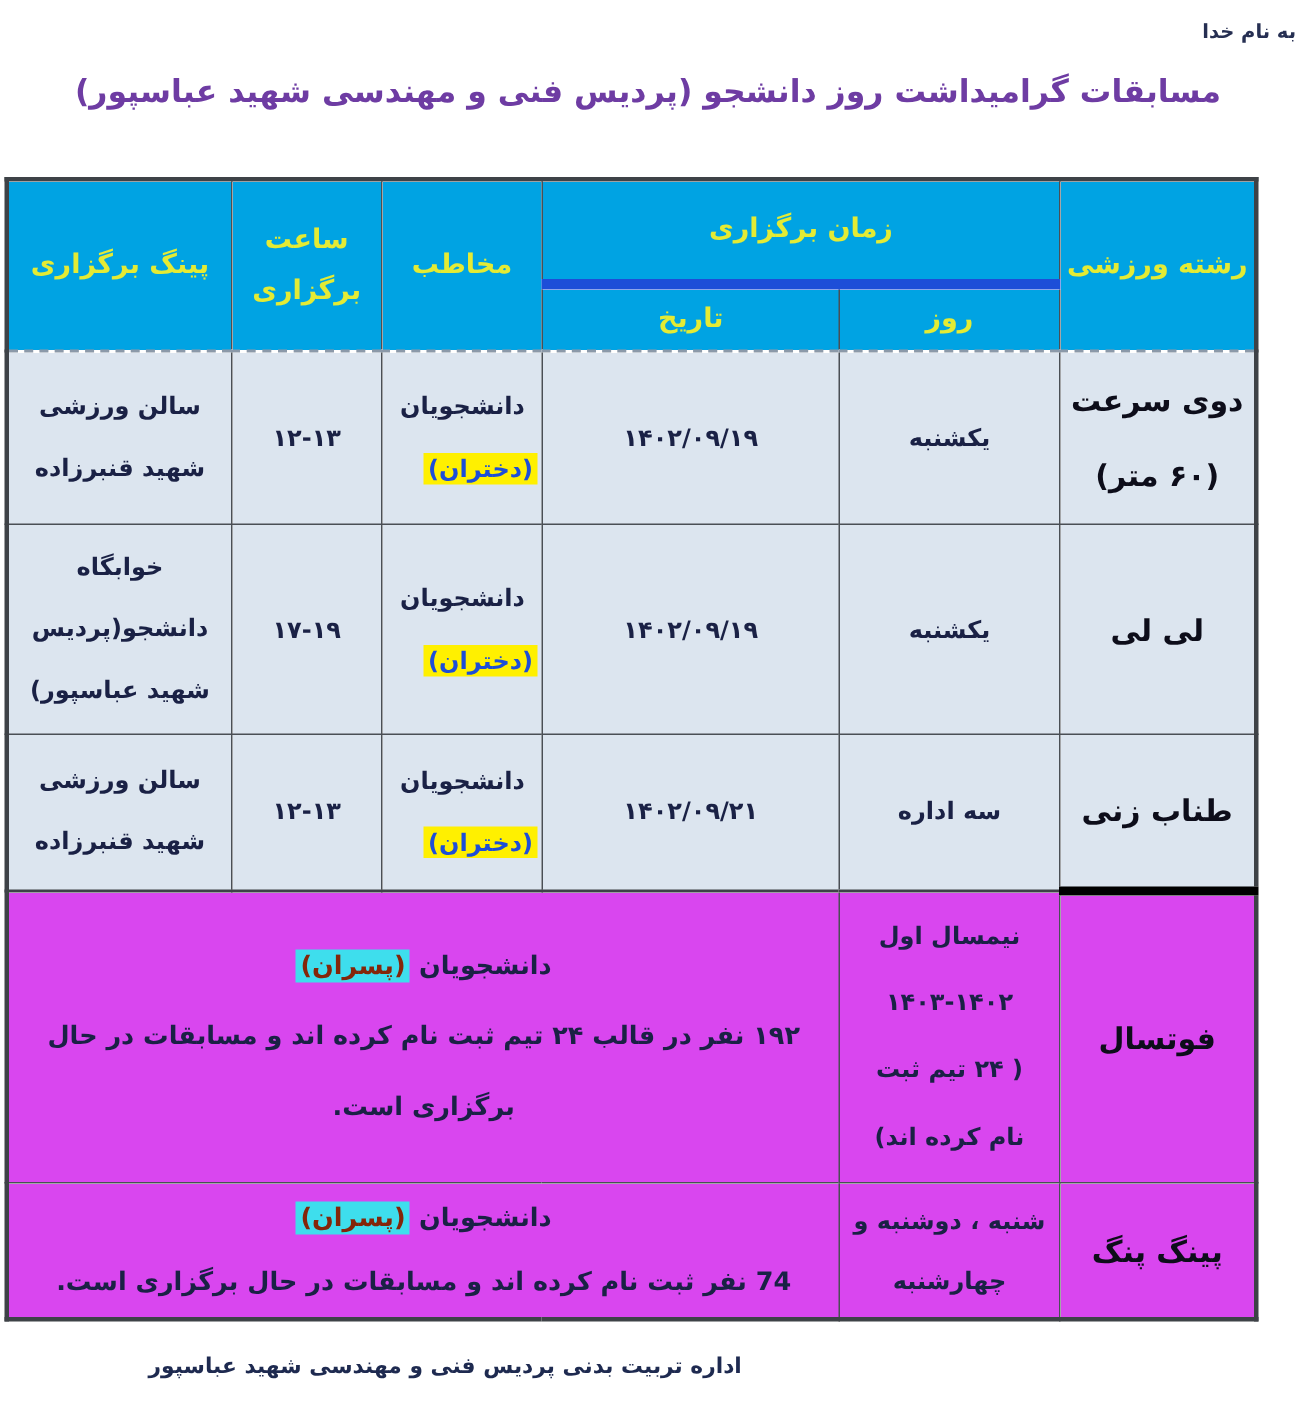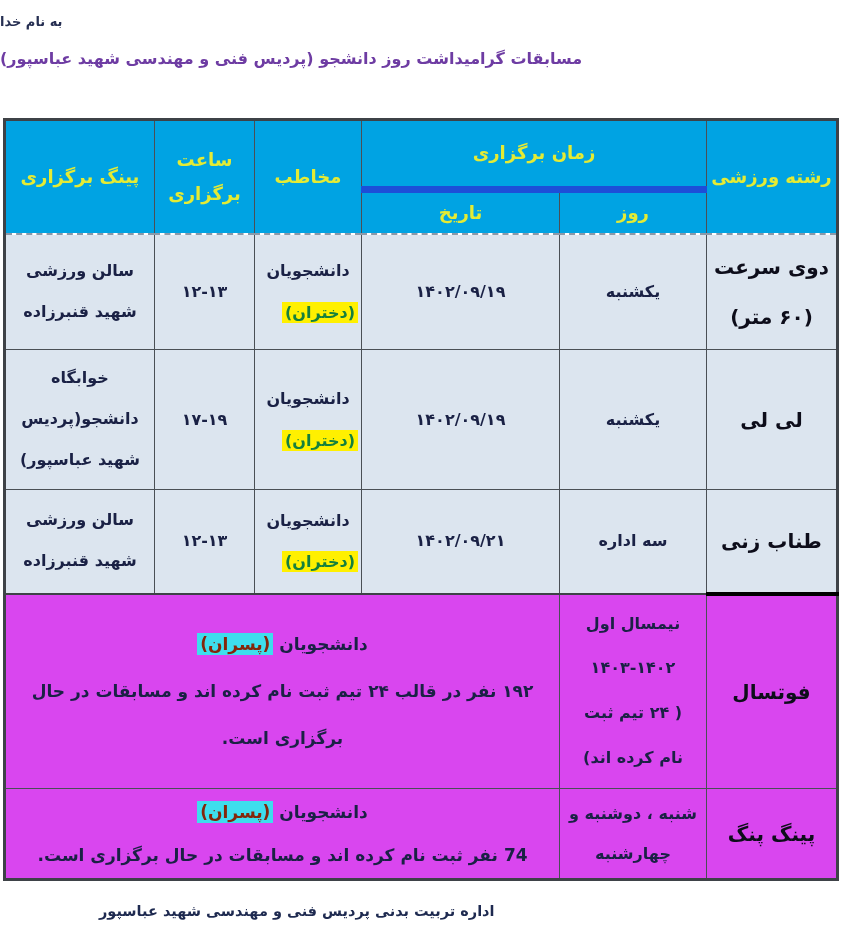--- a/index.html
+++ b/index.html
@@ -5,25 +5,25 @@
   * { box-sizing: border-box; }
   html,body { margin:0; padding:0; background:#ffffff; }
   body {
     width:864px; height:939px; position:relative;
     font-family:"DejaVu Sans", sans-serif;
   }
   .page { position:absolute; inset:0; direction:rtl; }
 
   .bismillah {
     position:absolute; top:14px; left:0; right:0;
-    text-align:left; font-size:13px; font-weight:bold; color:#262f52;
+    text-align:right; font-size:13px; font-weight:bold; color:#262f52;
   }
   .title {
     position:absolute; top:49px; left:0; right:0;
-    text-align:left; font-size:16px; font-weight:bold; color:#6e3ca3;
+    text-align:center; font-size:21px; font-weight:bold; color:#6e3ca3;
   }
 
   table.comp {
     position:absolute; top:118px; right:25px;
     width:833px; border-collapse:collapse; table-layout:fixed;
     border:3px solid #3e4247;
   }
   .comp th, .comp td {
     border:1px solid #4a4f55;
     font-weight:bold; text-align:center; vertical-align:middle;
@@ -37,21 +37,21 @@
     background:#dce5ef; color:#1a2145; font-size:16px; line-height:2.0;
   }
   tr.ants td { border-top:2px dashed #8b99a9; }
   td.sport {
     font-size:20px; color:#0d0d1a; line-height:2.5; letter-spacing:0;
   }
   tr.green td { background:#d946ef; }
 
   .line { display:block; white-space:nowrap; }
   .num { direction:ltr; unicode-bidi:isolate; }
-  .hl-yellow { background:#fff000; color:#15803d; padding:1px 3px;margin-left:36px; }
+  .hl-yellow { background:#fff000; color:#1d4ed8; padding:1px 3px;margin-left:36px; }
   .hl-cyan   { background:#3edeed; color:#84260a; padding:1px 3px; }
   td.aud { line-height:2.6; }
   td.loc { line-height:2.55; }
   td.sched { line-height:2.8; font-size:16px; }
   td.desc { font-size:17px; line-height:2.75; }
   td.desc .line { white-space:nowrap; }
 
   .footer {
     position:absolute; top:903px; left:99px;
     white-space:nowrap; direction:rtl;
@@ -139,21 +139,21 @@
         <span class="line"><span class="hl-yellow">(دختران)</span></span>
       </td>
       <td><span class="num">۱۲-۱۳</span></td>
       <td class="loc">
         <span class="line">سالن ورزشی</span>
         <span class="line">شهید قنبرزاده</span>
       </td>
     </tr>
 
     <tr style="height:195px" class="green">
-      <td class="sport" style="border-top:4px solid #000000">فوتسال</td>
+      <td class="sport" style="border-top:6px solid #000000">فوتسال</td>
       <td class="sched" style="border-top:2px solid #3e4247">
         <span class="line">نیمسال اول</span>
         <span class="line num">۱۴۰۳-۱۴۰۲</span>
         <span class="line">( ۲۴ تیم ثبت</span>
         <span class="line">نام کرده اند)</span>
       </td>
       <td colspan="4" class="desc" style="border-top:2px solid #3e4247">
         <span class="line"><span>دانشجویان </span><span class="hl-cyan">(پسران)</span></span>
         <span class="line">۱۹۲ نفر در قالب ۲۴ تیم ثبت نام کرده اند و مسابقات در حال</span>
         <span class="line">برگزاری است.</span>

